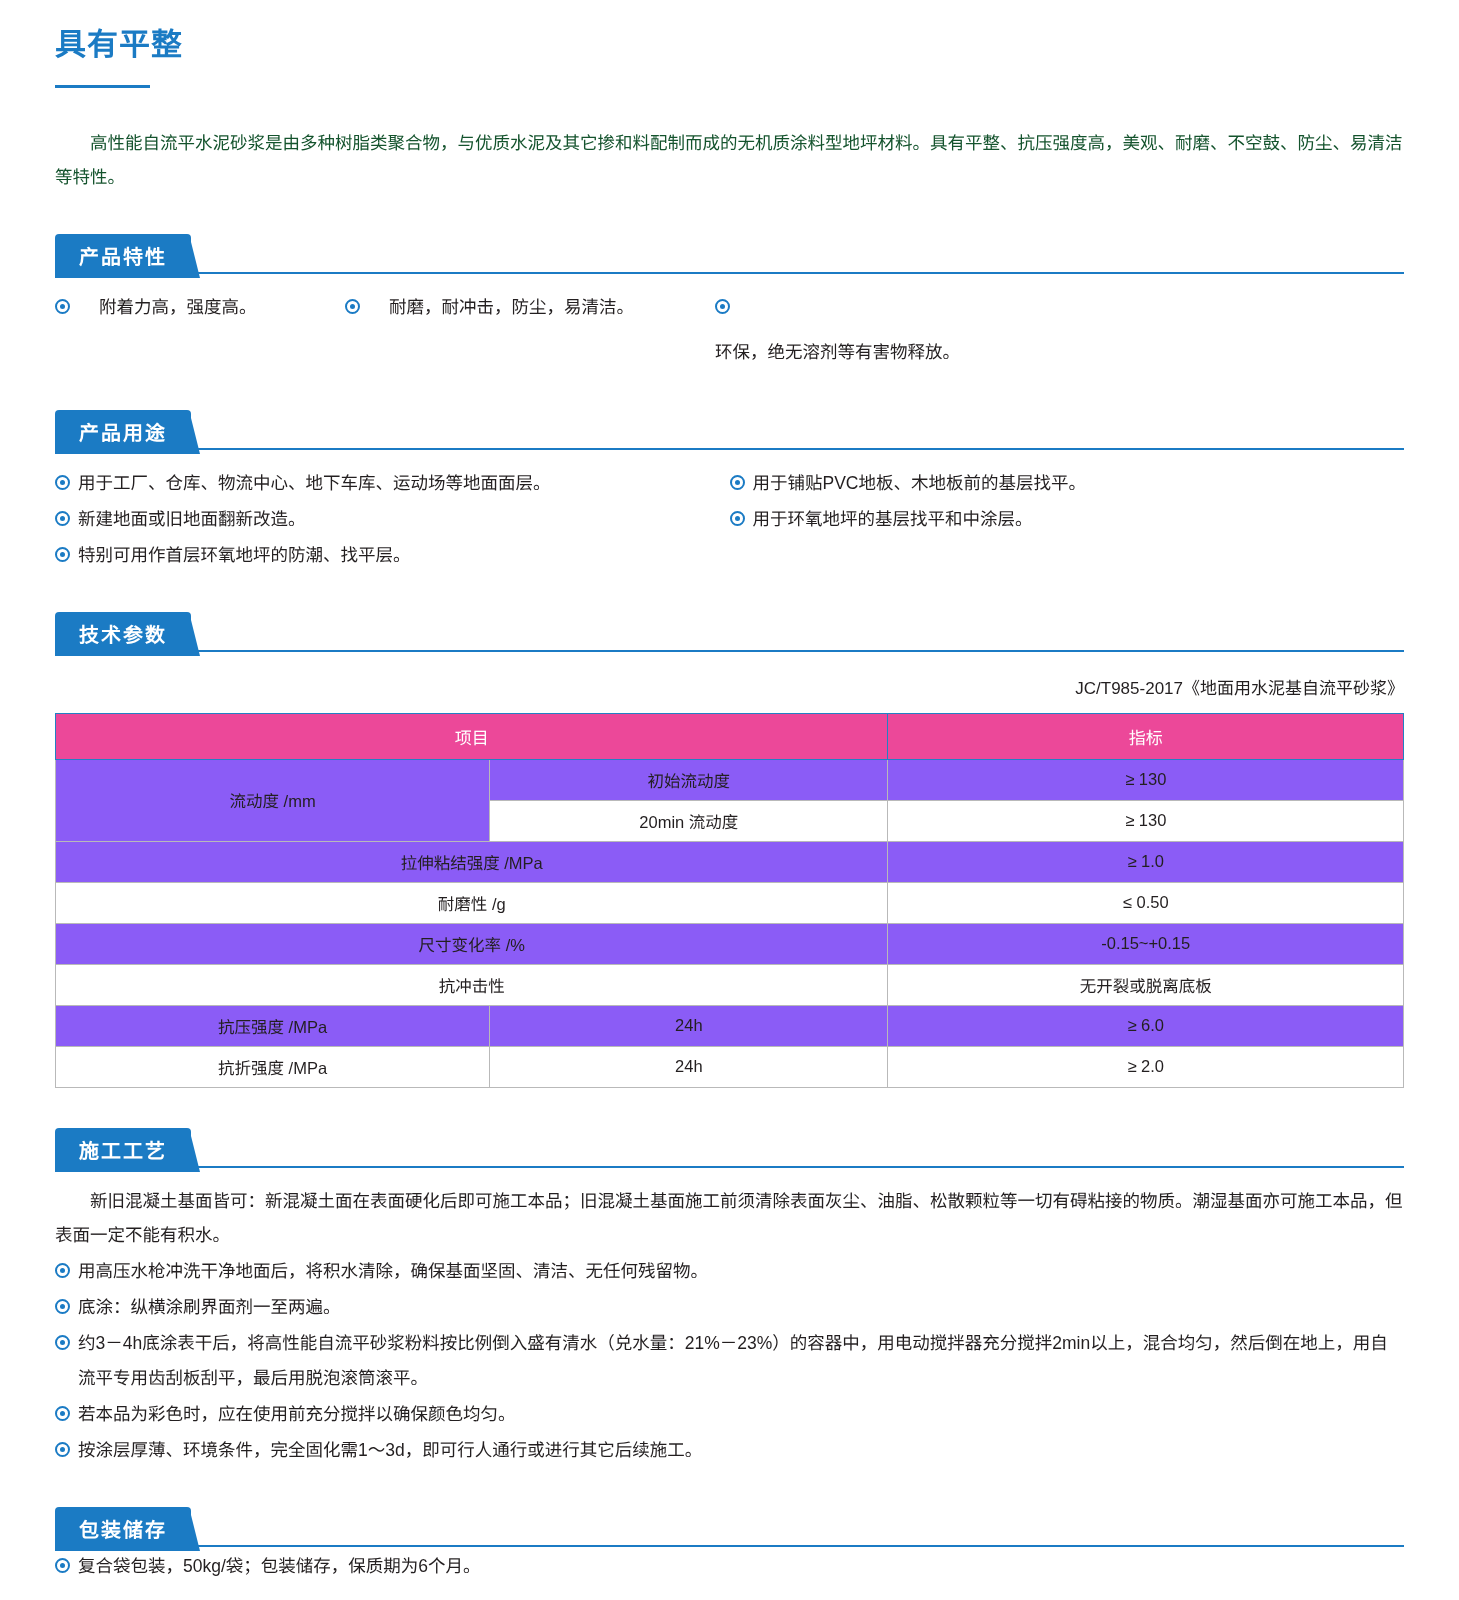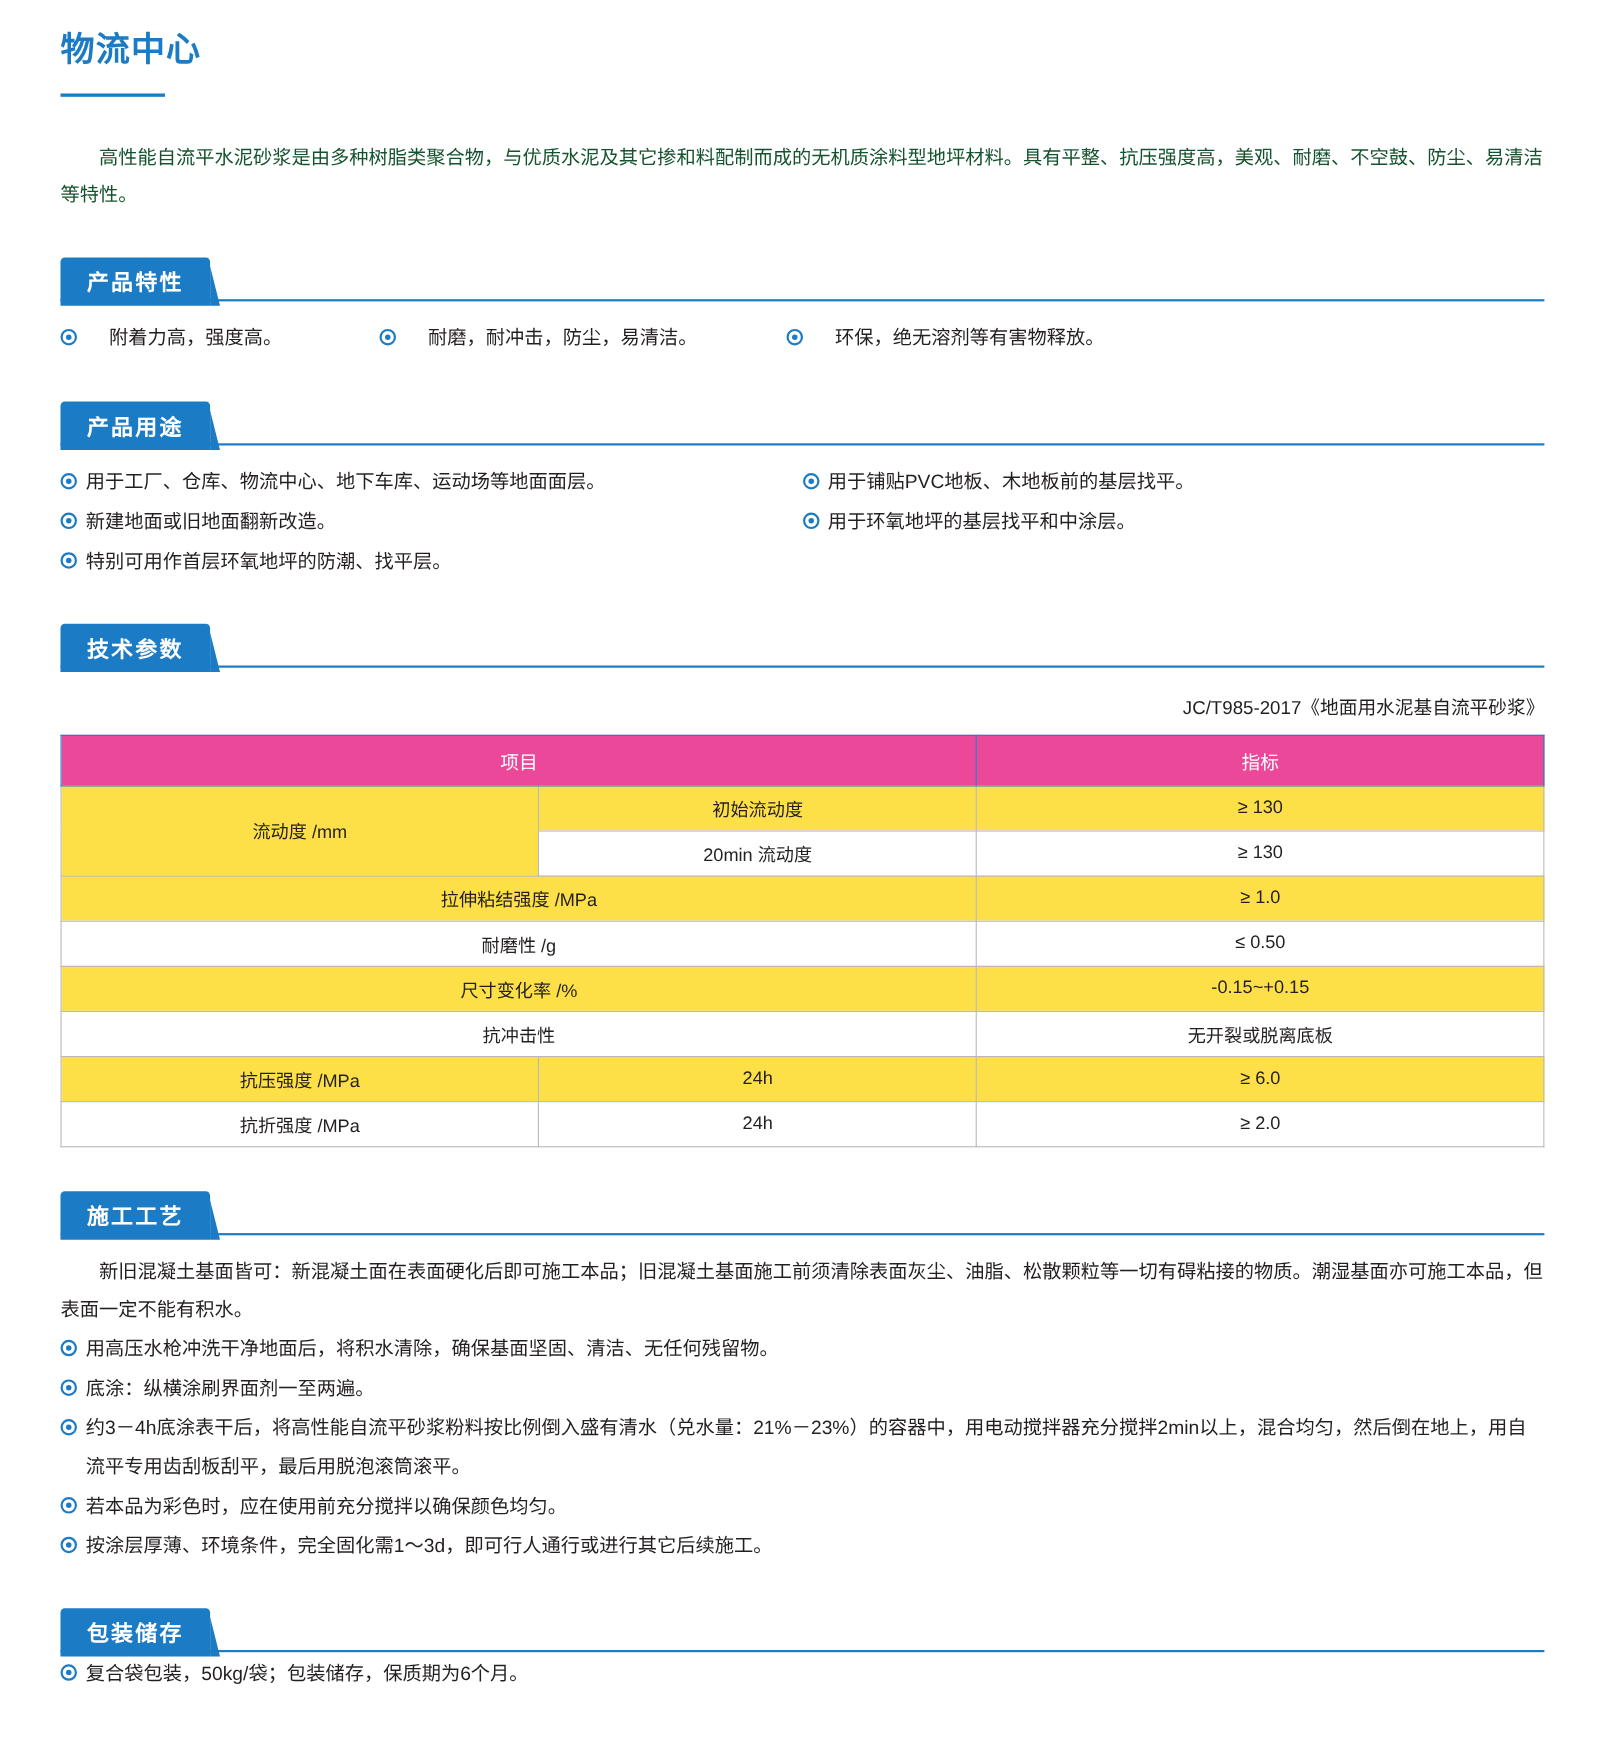--- a/index.html
+++ b/index.html
@@ -115,21 +115,21 @@
   .bullet .txt { flex: 1 1 auto; }
 
   
   .feature-row {
     display: flex;
     margin-top: 14px;
   }
   .feature-row .bullet { margin-right: 0; gap: 21px; }
   .feature-row .f0 { width: 290px; }
   .feature-row .f1 { width: 370px; }
-  .feature-row .f2 { width: auto; }
+  .feature-row .f2 { width: auto; flex-direction: column; }
 
   
   .usage-grid {
     display: flex;
     margin-top: 14px;
   }
   .usage-col { width: 50%; padding-right: 20px; }
 
   
   .std-caption {
@@ -152,37 +152,37 @@
     color: #231f20;
   }
   table.params thead th {
     background: #ec4899;
     color: #ffffff;
     border-color: #2280c4;
     font-weight: normal;
     font-size: 17px;
     padding: 10px 6px;
   }
-  table.params tr.shaded td { background: #fde047; }
+  table.params tr.shaded td { background: #8b5cf6; }
   table.params tr.plain td { background: #ffffff; text-align: center; }
 
   
   .para {
     font-size: 17.5px;
     line-height: 1.95;
     text-indent: 2em;
     margin: 16px 0 0 0;
   }
 </style>
 </head>
 <body>
 
 <div class="page">
 
-  <h1 class="doc-title">物流中心</h1>
+  <h1 class="doc-title">具有平整</h1>
   <div class="title-rule"></div>
 
   <p class="intro">高性能自流平水泥砂浆是由多种树脂类聚合物，与优质水泥及其它掺和料配制而成的无机质涂料型地坪材料。具有平整、抗压强度高，美观、耐磨、不空鼓、防尘、易清洁等特性。</p>
 
   <div class="section">
     <div class="sec-head">
       <span class="sec-tag">产品特性</span>
       <div class="sec-rule"></div>
     </div>
 

